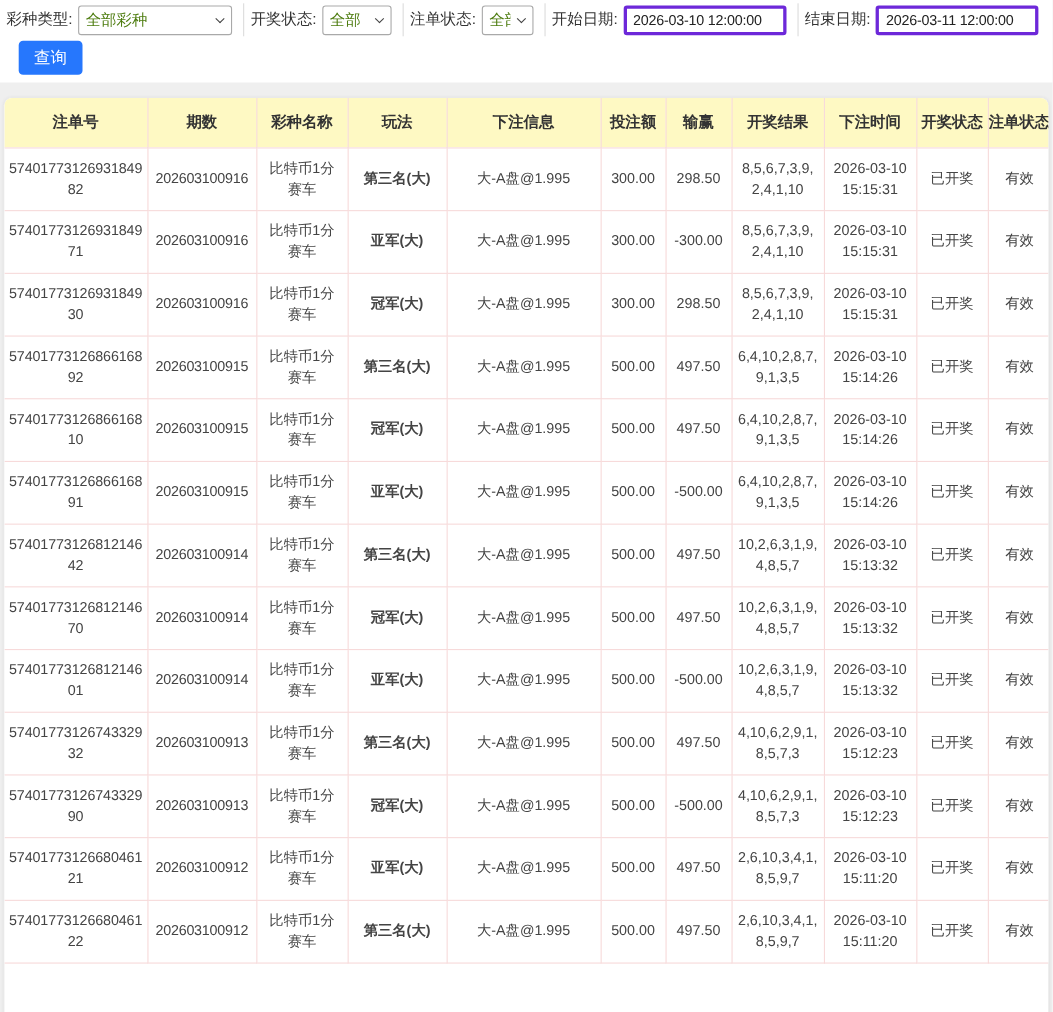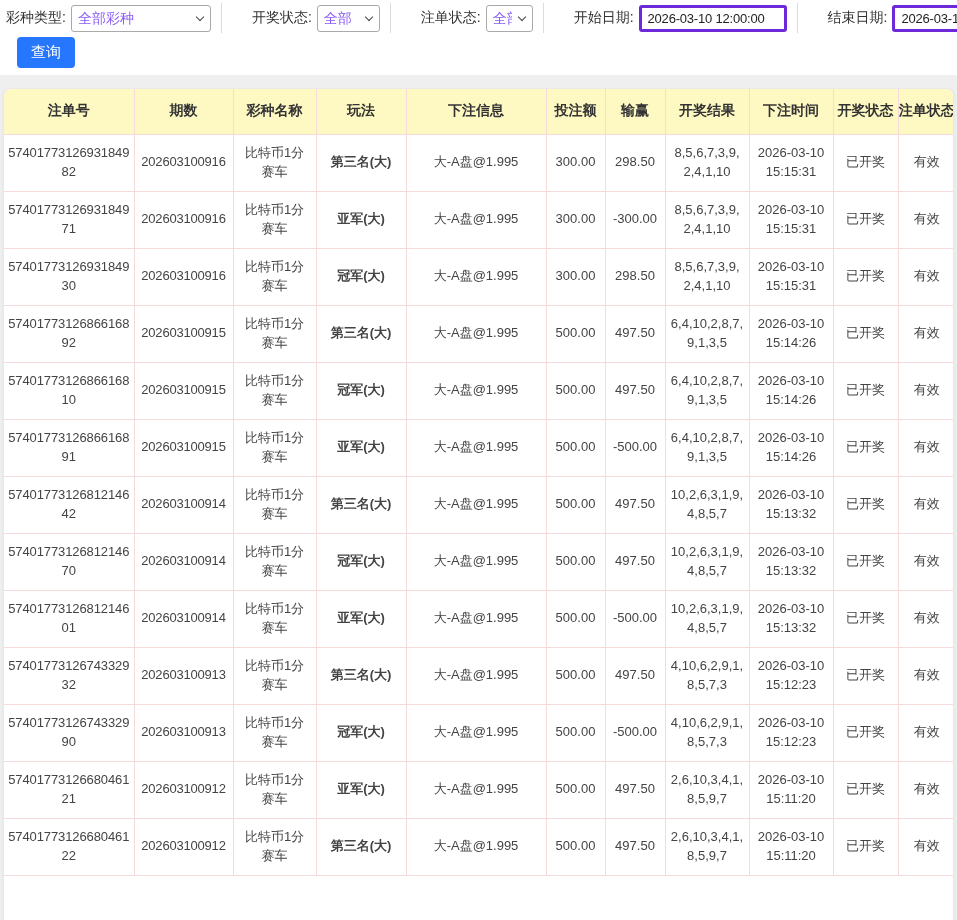--- a/index.html
+++ b/index.html
@@ -5,33 +5,33 @@
   * { box-sizing: border-box; margin: 0; padding: 0; }
   html, body { width: 957px; height: 920px; overflow: hidden; }
   body {
     font-family: "Liberation Sans", "DejaVu Sans", sans-serif;
     background: #efefef;
     color: #333;
   }
 
   
   .filter-bar { background: #ffffff; padding: 3px 0 7px 0; }
-  .filter-row { display: flex; align-items: center; gap: 24px; }
+  .filter-row { display: flex; align-items: center; }
   .fgroup {
     display: flex; align-items: center; height: 30px;
     padding: 0 10px 0 6px; border-right: 1px solid #dcdcdc;
   }
   .fgroup:last-child { border-right: none; }
   .fgroup label { font-size: 14px; color: #333; margin-right: 5px; white-space: nowrap; }
 
   .sel { position: relative; display: inline-block; }
   .sel select {
     appearance: none; -webkit-appearance: none;
     background: #fff; border: 1px solid #a9a9a9; border-radius: 3px;
-    height: 27px; font-size: 14px; color: #8b5cf6;
+    height: 27px; font-size: 14px; color: #4d7c0f;
     padding: 2px 20px 2px 6px;
     font-family: inherit;
   }
   .sel .chev {
     position: absolute; right: 8px; top: 9px; width: 6px; height: 6px;
     border-right: 1.6px solid #444; border-bottom: 1.6px solid #444;
     transform: rotate(45deg); pointer-events: none;
   }
   .sel-wide select { width: 140px; }
   .sel-mid  select { width: 63px; }

